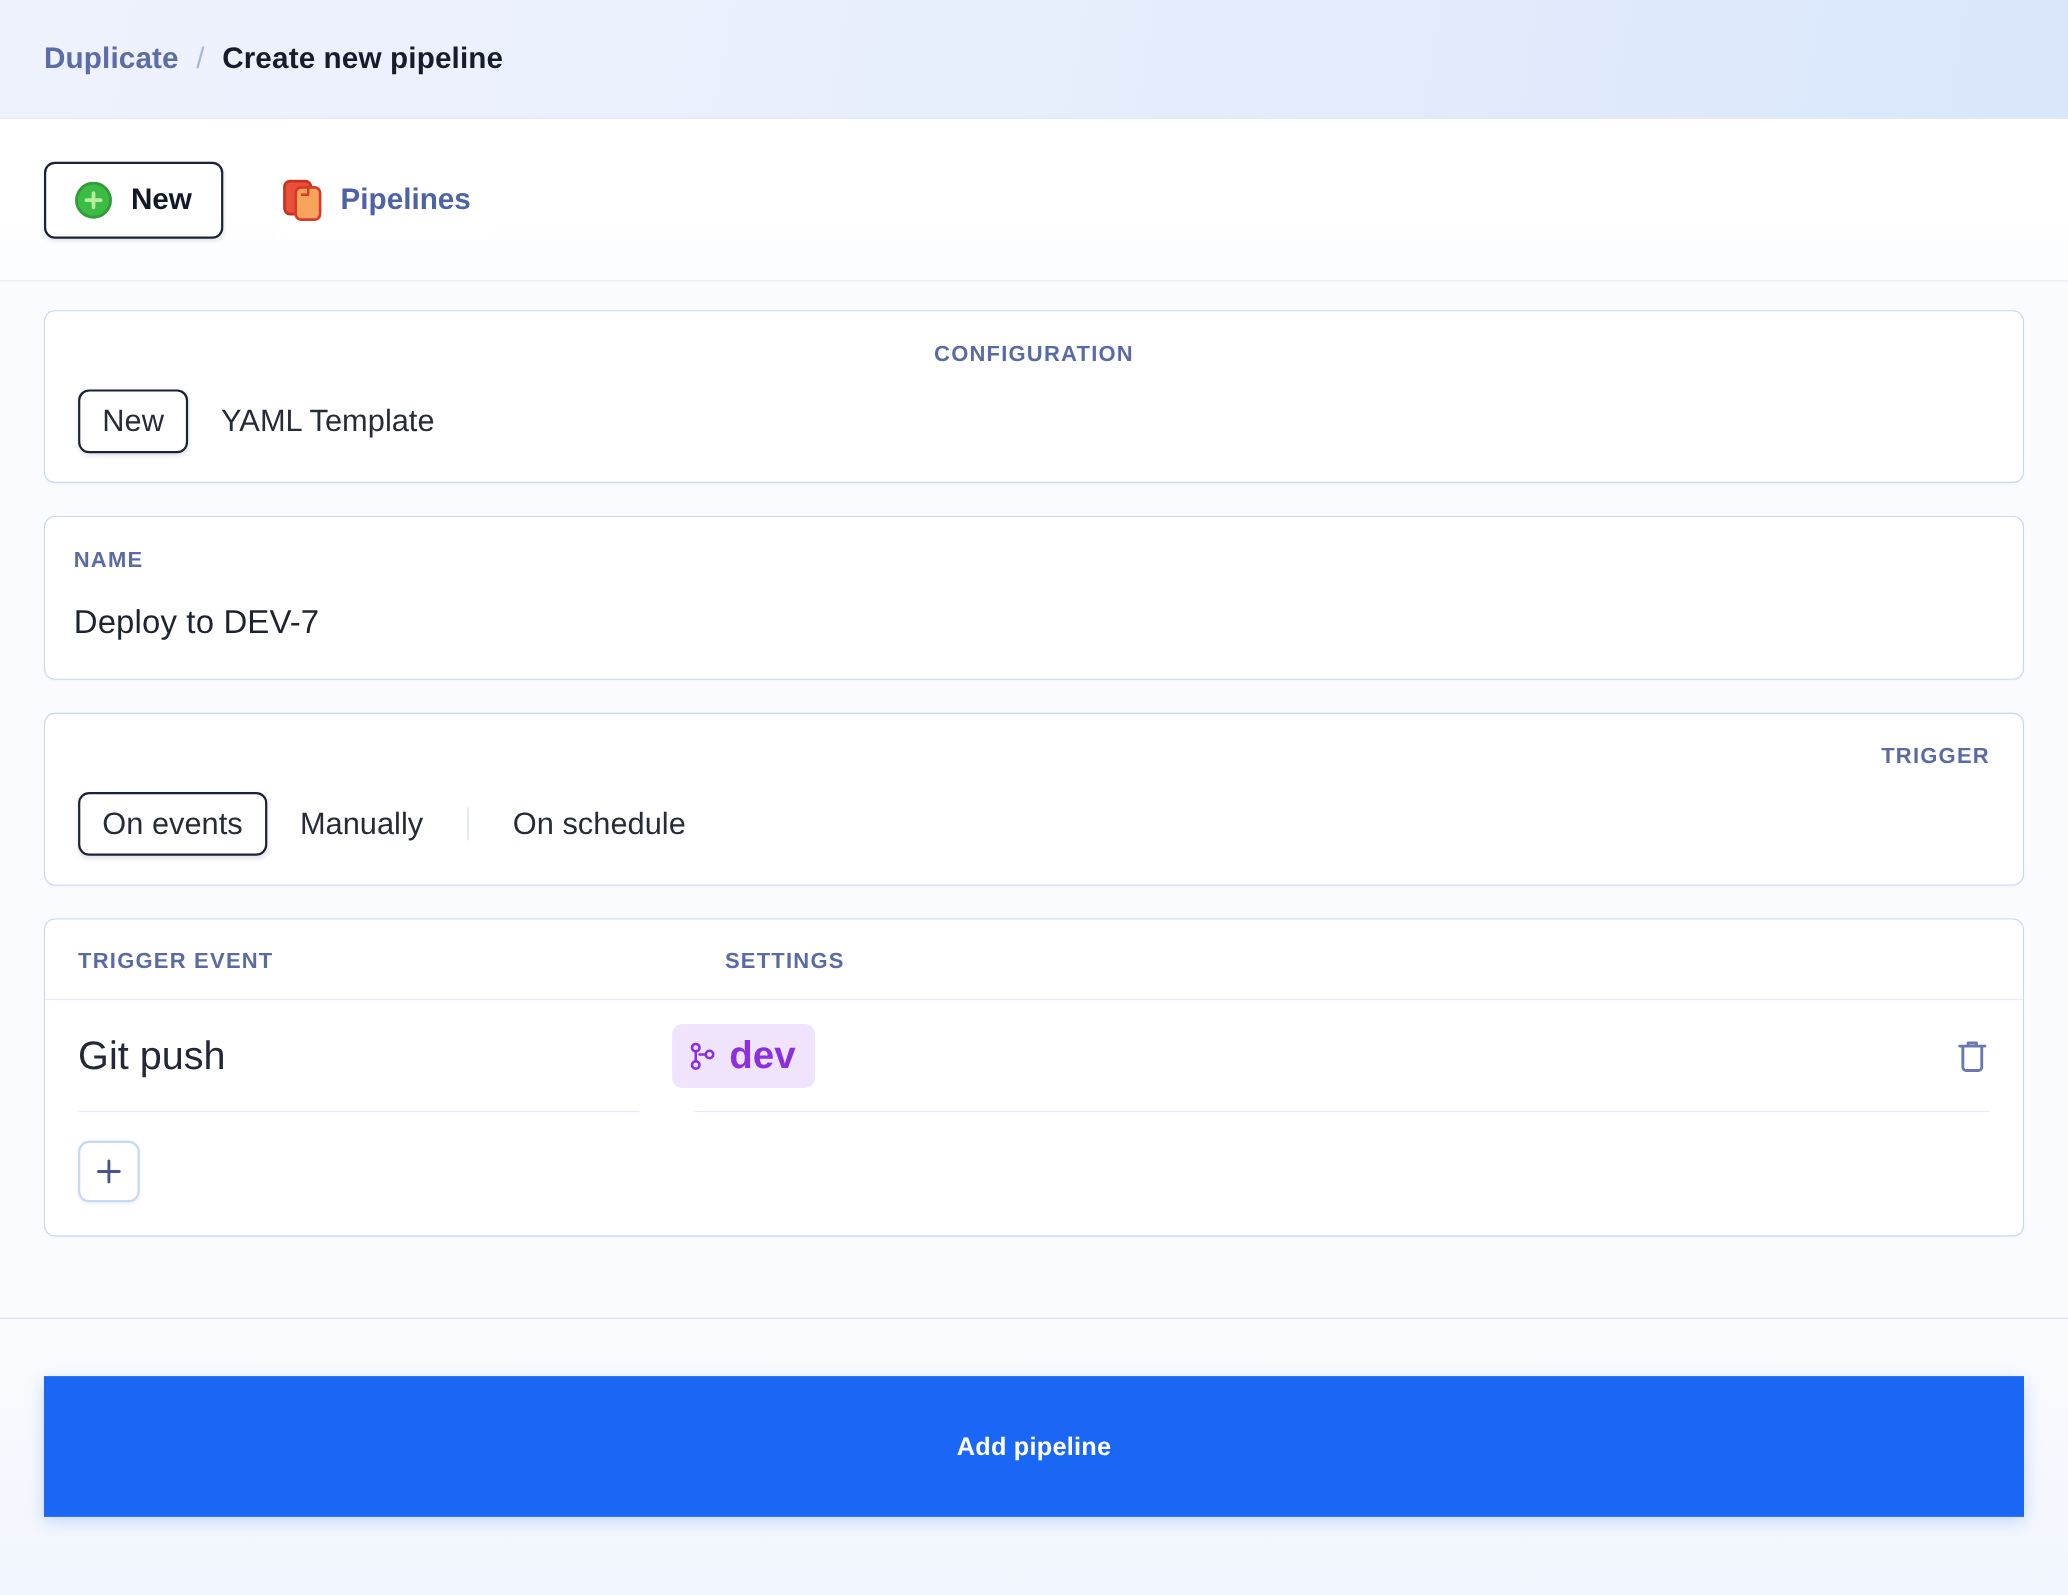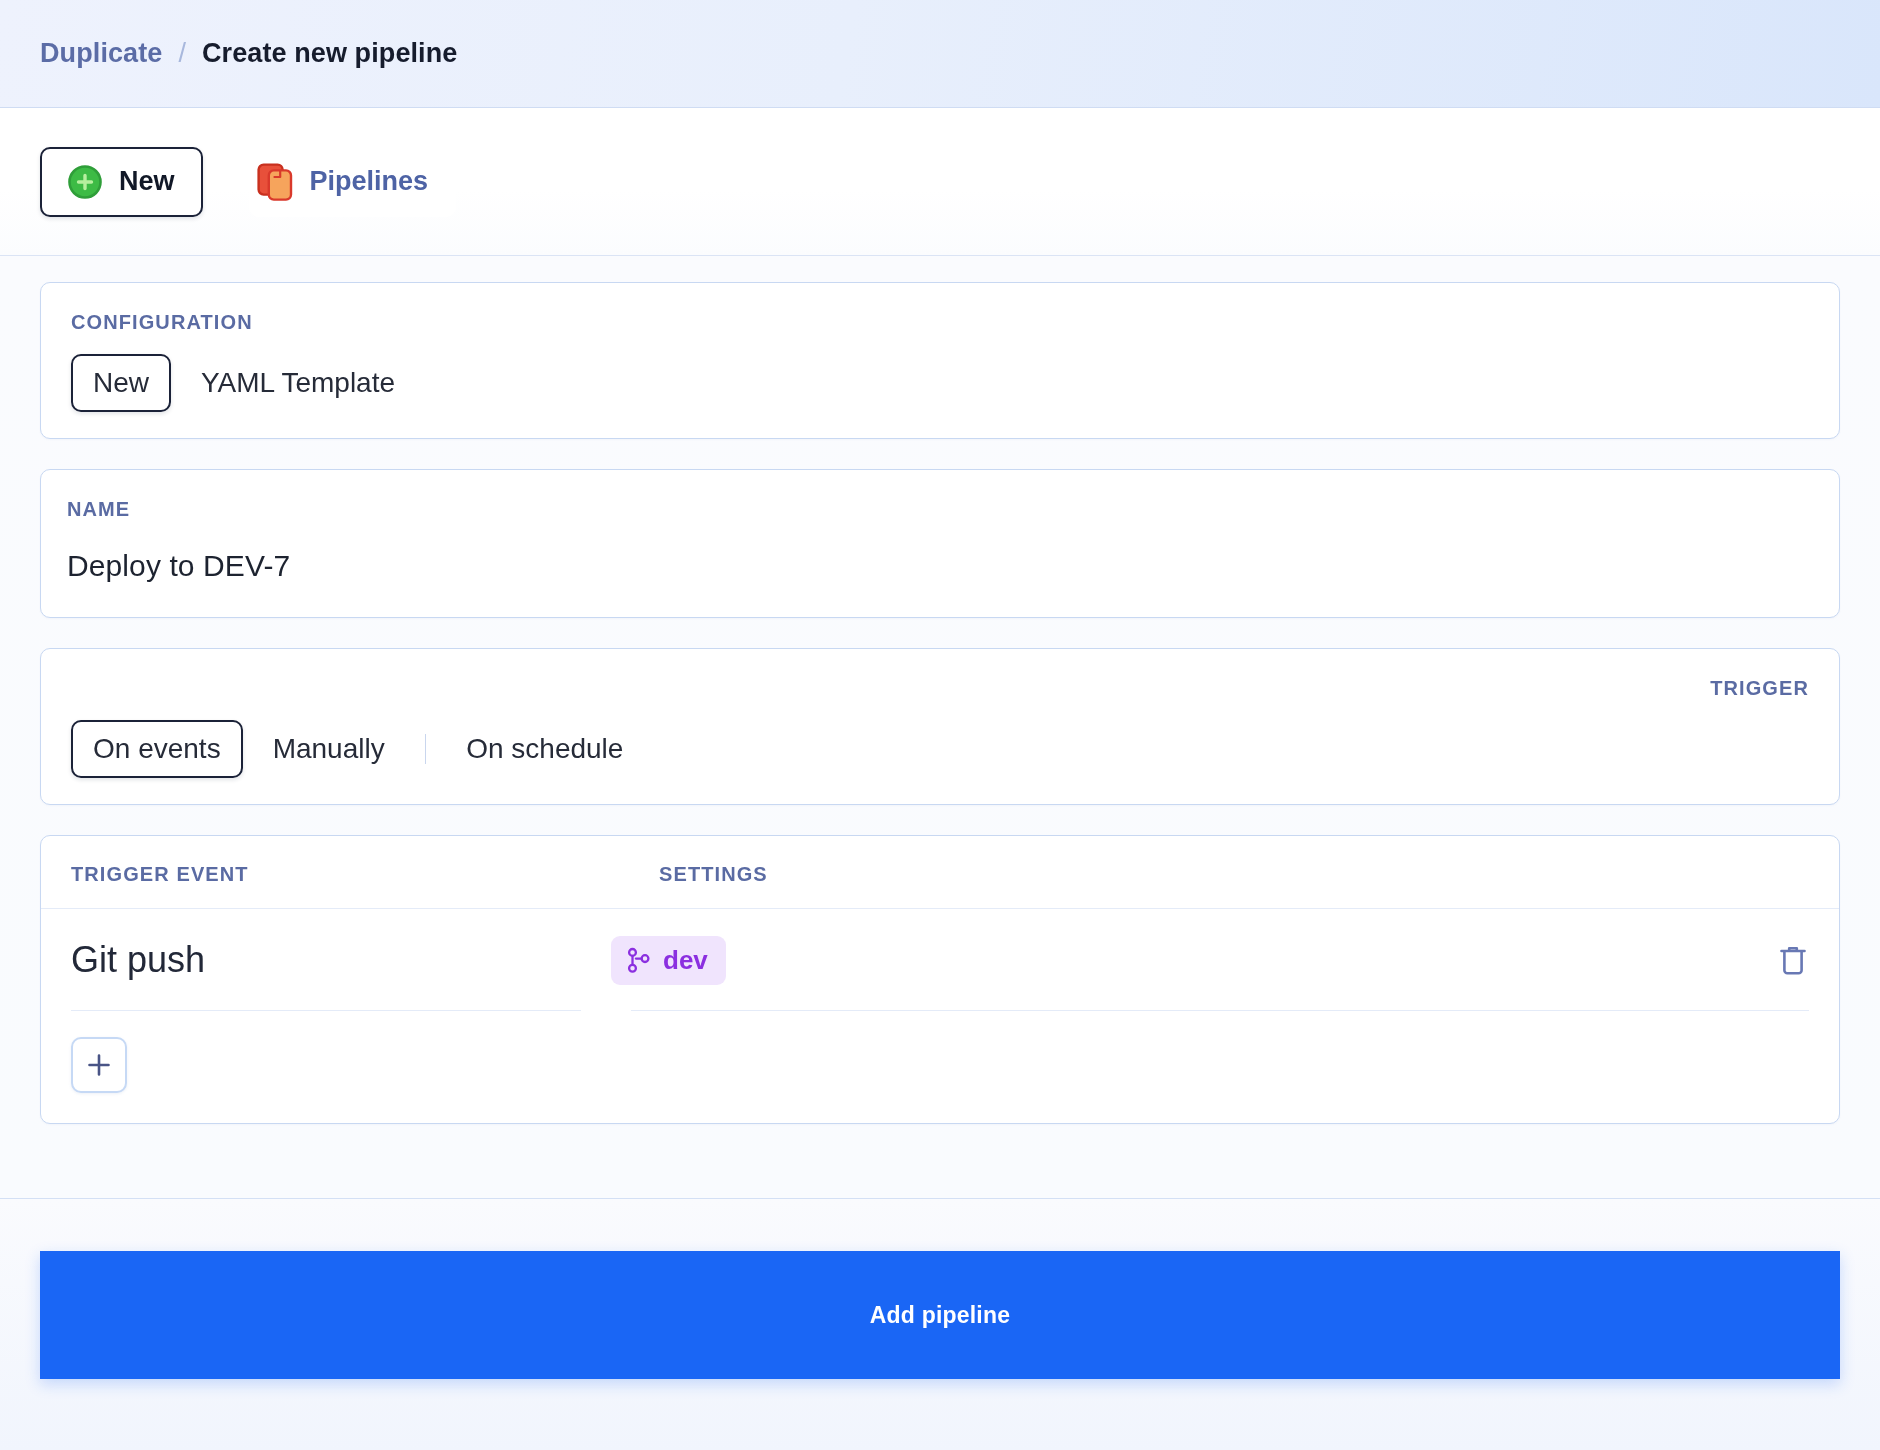--- a/index.html
+++ b/index.html
@@ -106,21 +106,21 @@
 
   .card-label {
     font-size: 20px;
     font-weight: 700;
     letter-spacing: 1.1px;
     color: #5a6ba3;
     text-transform: uppercase;
   }
 
   
-  .card-config { padding: 28px 30px 26px 30px; }
+  .card-config { padding: 28px 30px 26px 30px; text-align: center; }
   .card-config .card-label { margin-bottom: 20px; }
 
   .seg-row {
     display: flex;
     align-items: center;
     gap: 8px;
   }
   .seg {
     font-size: 28px;
     color: #262b38;
@@ -192,21 +192,21 @@
 
   .branch-badge {
     display: inline-flex;
     align-items: center;
     gap: 11px;
     background: #f0e4fd;
     border-radius: 9px;
     padding: 9px 18px 9px 14px;
   }
   .branch-badge .txt {
-    font-size: 26px;
+    font-size: 35px;
     font-weight: 700;
     color: #8b2fe0;
   }
   .icon-branch { width: 27px; height: 27px; display: block; }
 
   .col-action { display: flex; justify-content: flex-end; }
   .icon-trash {
     width: 32px; height: 34px;
     display: block;
     cursor: pointer;

